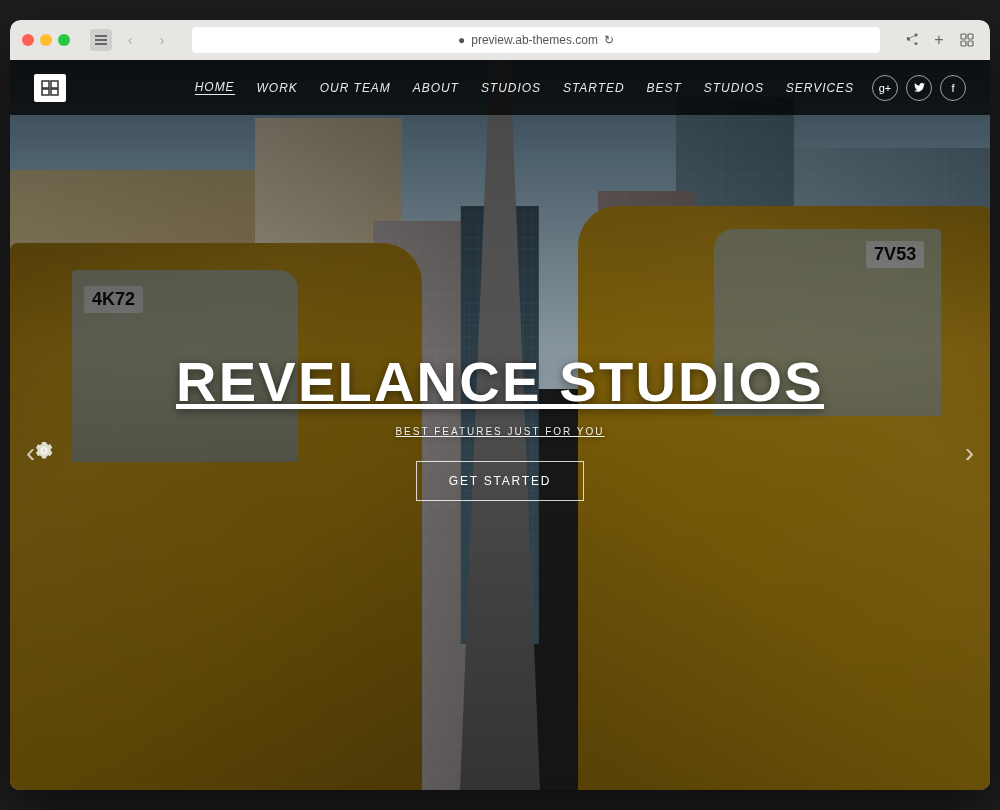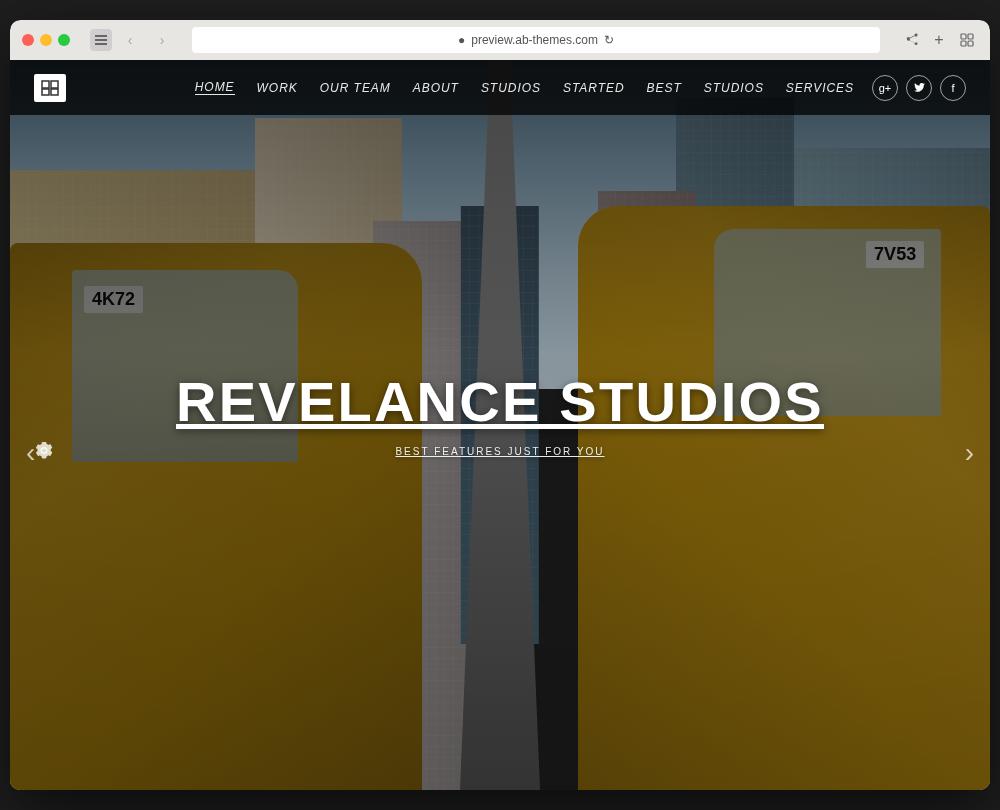--- a/index.html
+++ b/index.html
@@ -590,17 +590,18 @@
         <path d="M10 6.5a3.5 3.5 0 1 0 0 7 3.5 3.5 0 0 0 0-7zm0 5.5a2 2 0 1 1 0-4 2 2 0 0 1 0 4z"></path>
         <path d="M17.8 11.2l-1.1-.6c.1-.4.1-.8.1-1.1 0-.4 0-.8-.1-1.1l1.1-.6c.4-.2.5-.7.3-1.1l-1.5-2.6c-.2-.4-.7-.5-1.1-.3l-1.1.6c-.6-.5-1.2-.8-1.9-1.1V2.3C12.5 1.8 12.1 1.5 11.6 1.5h-3c-.5 0-.9.3-.9.8v1.2c-.7.2-1.3.6-1.9 1.1l-1.1-.6c-.4-.2-.9-.1-1.1.3L2.1 6.9c-.2.4-.1.9.3 1.1l1.1.6c-.1.4-.1.7-.1 1.1 0 .4 0 .8.1 1.1l-1.1.6c-.4.2-.5.7-.3 1.1l1.5 2.6c.2.4.7.5 1.1.3l1.1-.6c.6.5 1.2.8 1.9 1.1v1.2c0 .5.4.8.9.8h3c.5 0 .9-.3.9-.8v-1.2c.7-.2 1.3-.6 1.9-1.1l1.1.6c.4.2.9.1 1.1-.3l1.5-2.6c.2-.4.1-.9-.3-1.1z"></path>
       </svg>
     </div>
 
     <div class="carousel-arrow carousel-arrow-left">‹</div>
 
     <div class="hero-content">
       <h1 class="hero-title">REVELANCE STUDIOS</h1>
       <p class="hero-subtitle">BEST FEATURES JUST FOR YOU</p>
+      <button class="hero-btn">GET STARTED</button>
     </div>
 
     <div class="carousel-arrow carousel-arrow-right">›</div>
   </div>
 </div>
 
 </body></html>

